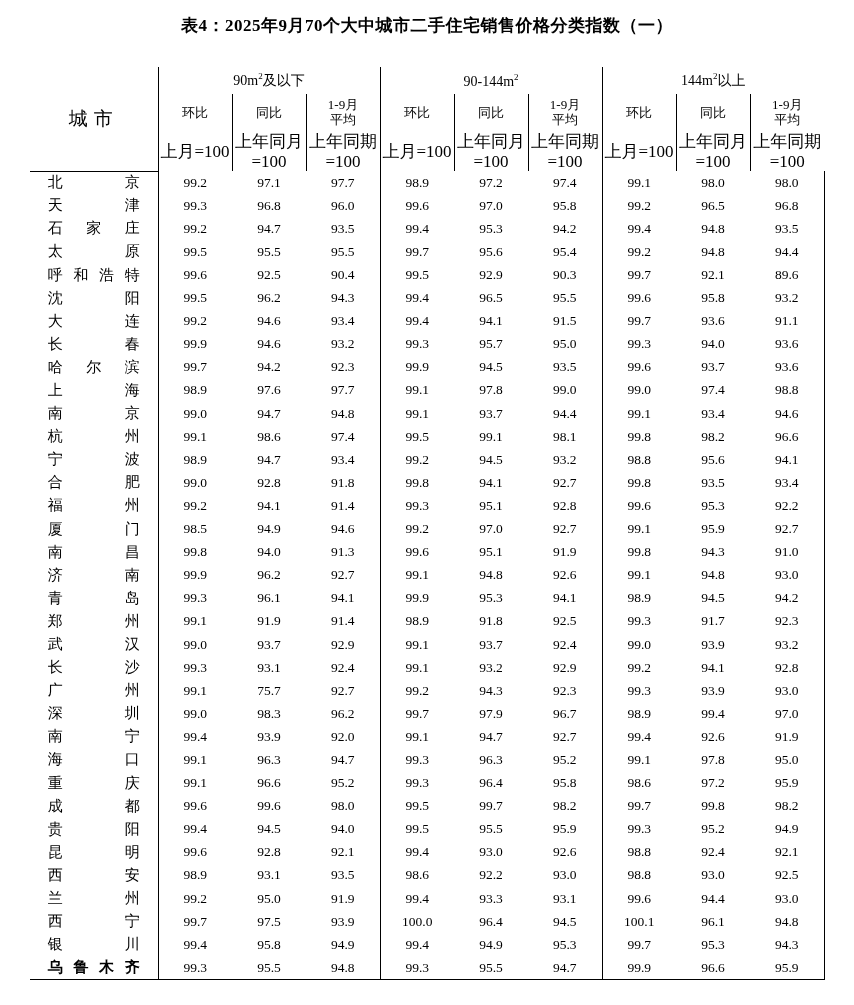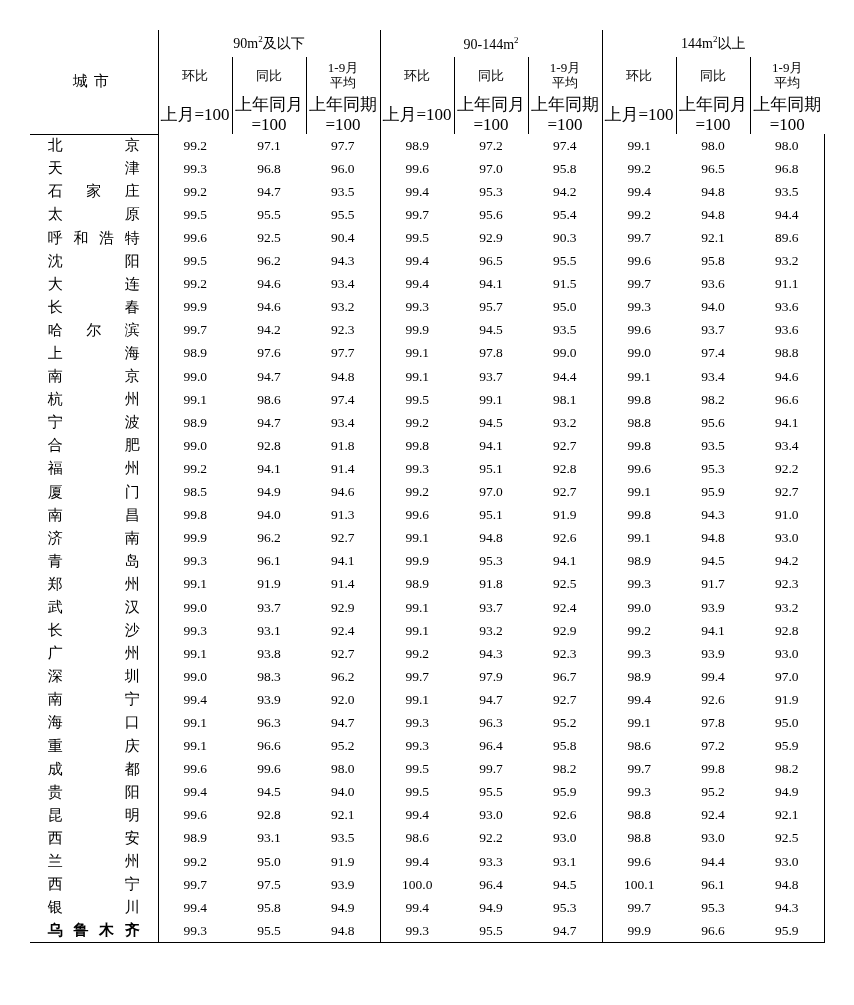--- a/index.html
+++ b/index.html
@@ -52,21 +52,21 @@
   }
   .hdr-mid td, .hdr-mid th {
     border-bottom: 1px solid #000;
   }
   .hdr-bot td, .hdr-bot th {
     border-bottom: 1.5px solid #000;
   }
   .vline-r { border-right: 1px solid #000 !important; }
 
   .city-head {
-    font-size: 15px;
+    font-size: 19px;
     letter-spacing: 6px;
     font-weight: normal;
   }
   .grp-head {
     font-size: 14px;
   }
   .sub-head {
     font-size: 13px;
     line-height: 1.15;
   }
@@ -95,20 +95,21 @@
   }
   .w-city { width: 128px; }
   .w-val  { width: 74px; }
   sup { font-size: 9px; vertical-align: super; }
 </style>
 </head>
 <body>
 
 <div class="page">
 
+  <div class="doc-title">表4：2025年9月70个大中城市二手住宅销售价格分类指数（一）</div>
 
   <div class="table-wrap">
     <table class="idx">
       <colgroup>
         <col class="w-city">
         <col class="w-val">
           <col class="w-val">
           <col class="w-val">
         <col class="w-val">
           <col class="w-val">
@@ -459,21 +460,21 @@
             <td class="val">99.1</td>
             <td class="val">93.2</td>
             <td class="val vline-r">92.9</td>
             <td class="val">99.2</td>
             <td class="val">94.1</td>
             <td class="val vline-r">92.8</td>
           </tr>
           <tr>
             <td class="city vline-r"><span class="cityname">广州</span></td>
             <td class="val">99.1</td>
-            <td class="val">93.8</td>
+            <td class="val">75.7</td>
             <td class="val vline-r">92.7</td>
             <td class="val">99.2</td>
             <td class="val">94.3</td>
             <td class="val vline-r">92.3</td>
             <td class="val">99.3</td>
             <td class="val">93.9</td>
             <td class="val vline-r">93.0</td>
           </tr>
           <tr>
             <td class="city vline-r"><span class="cityname">深圳</span></td>

